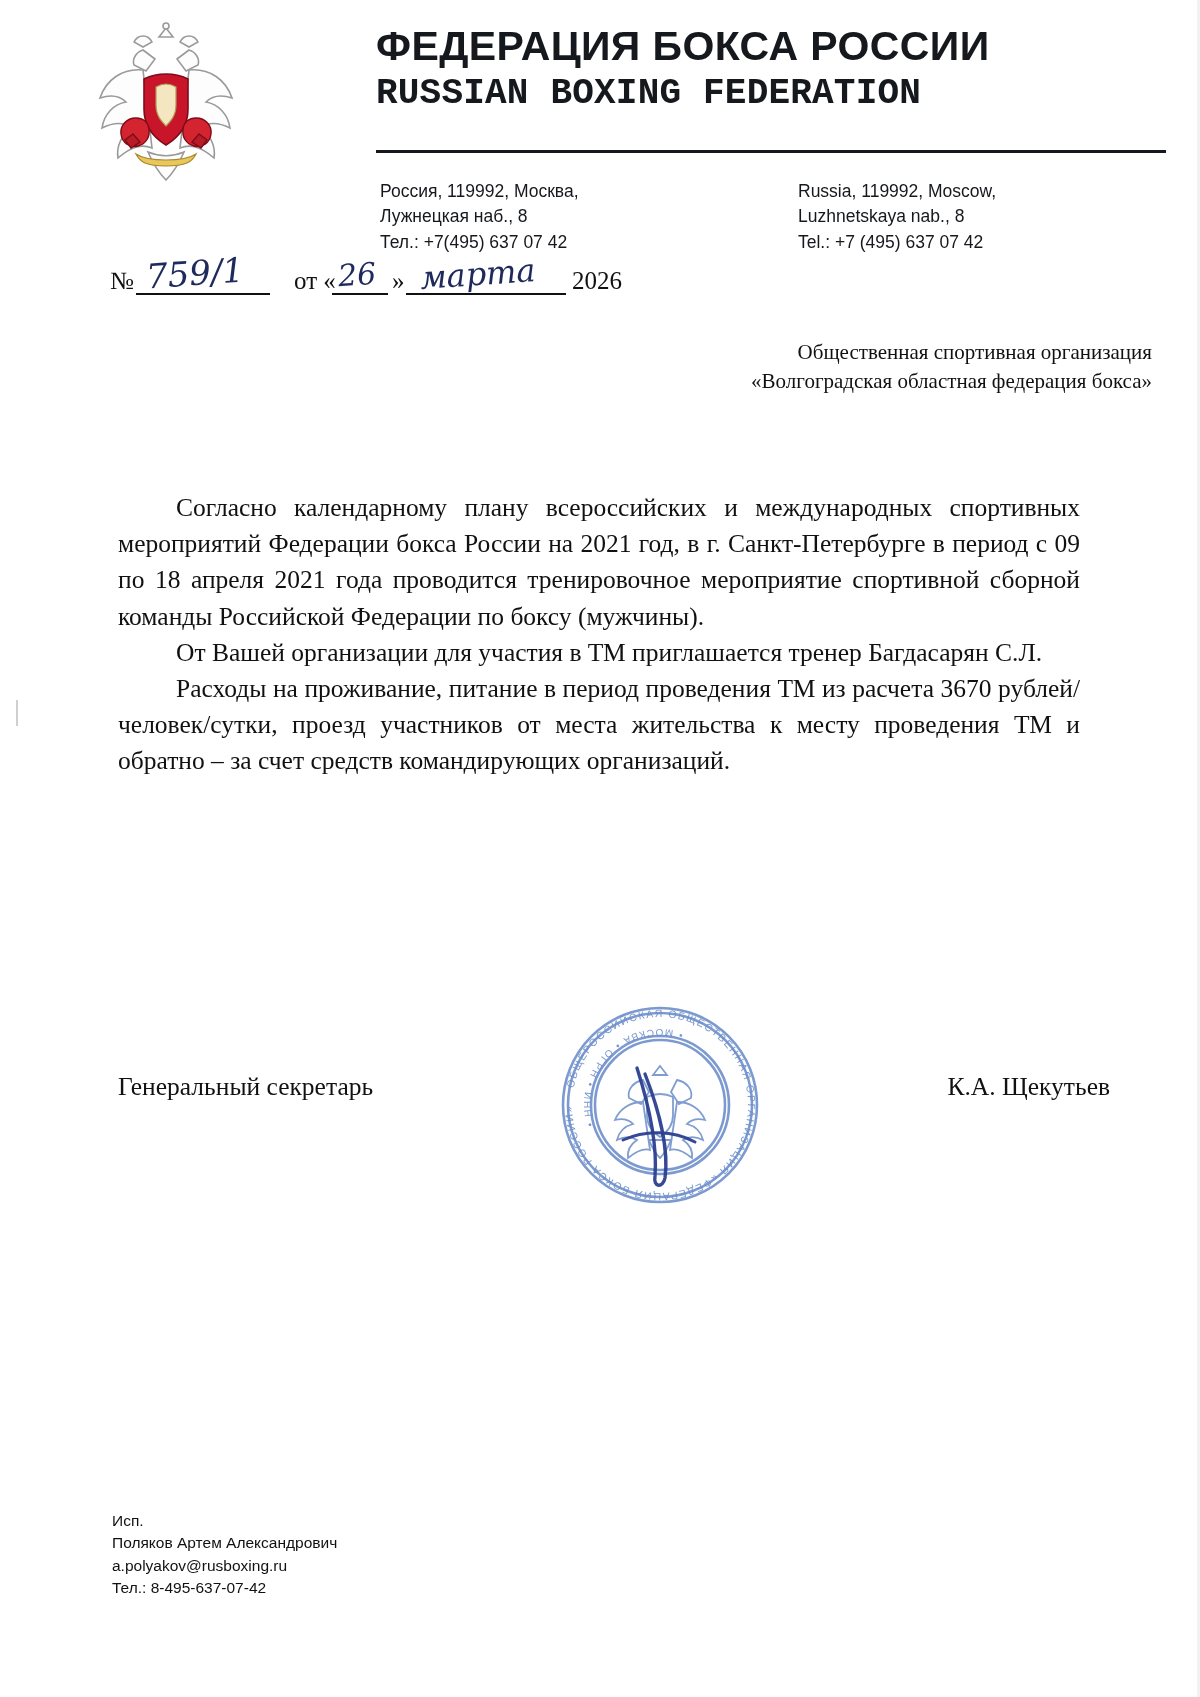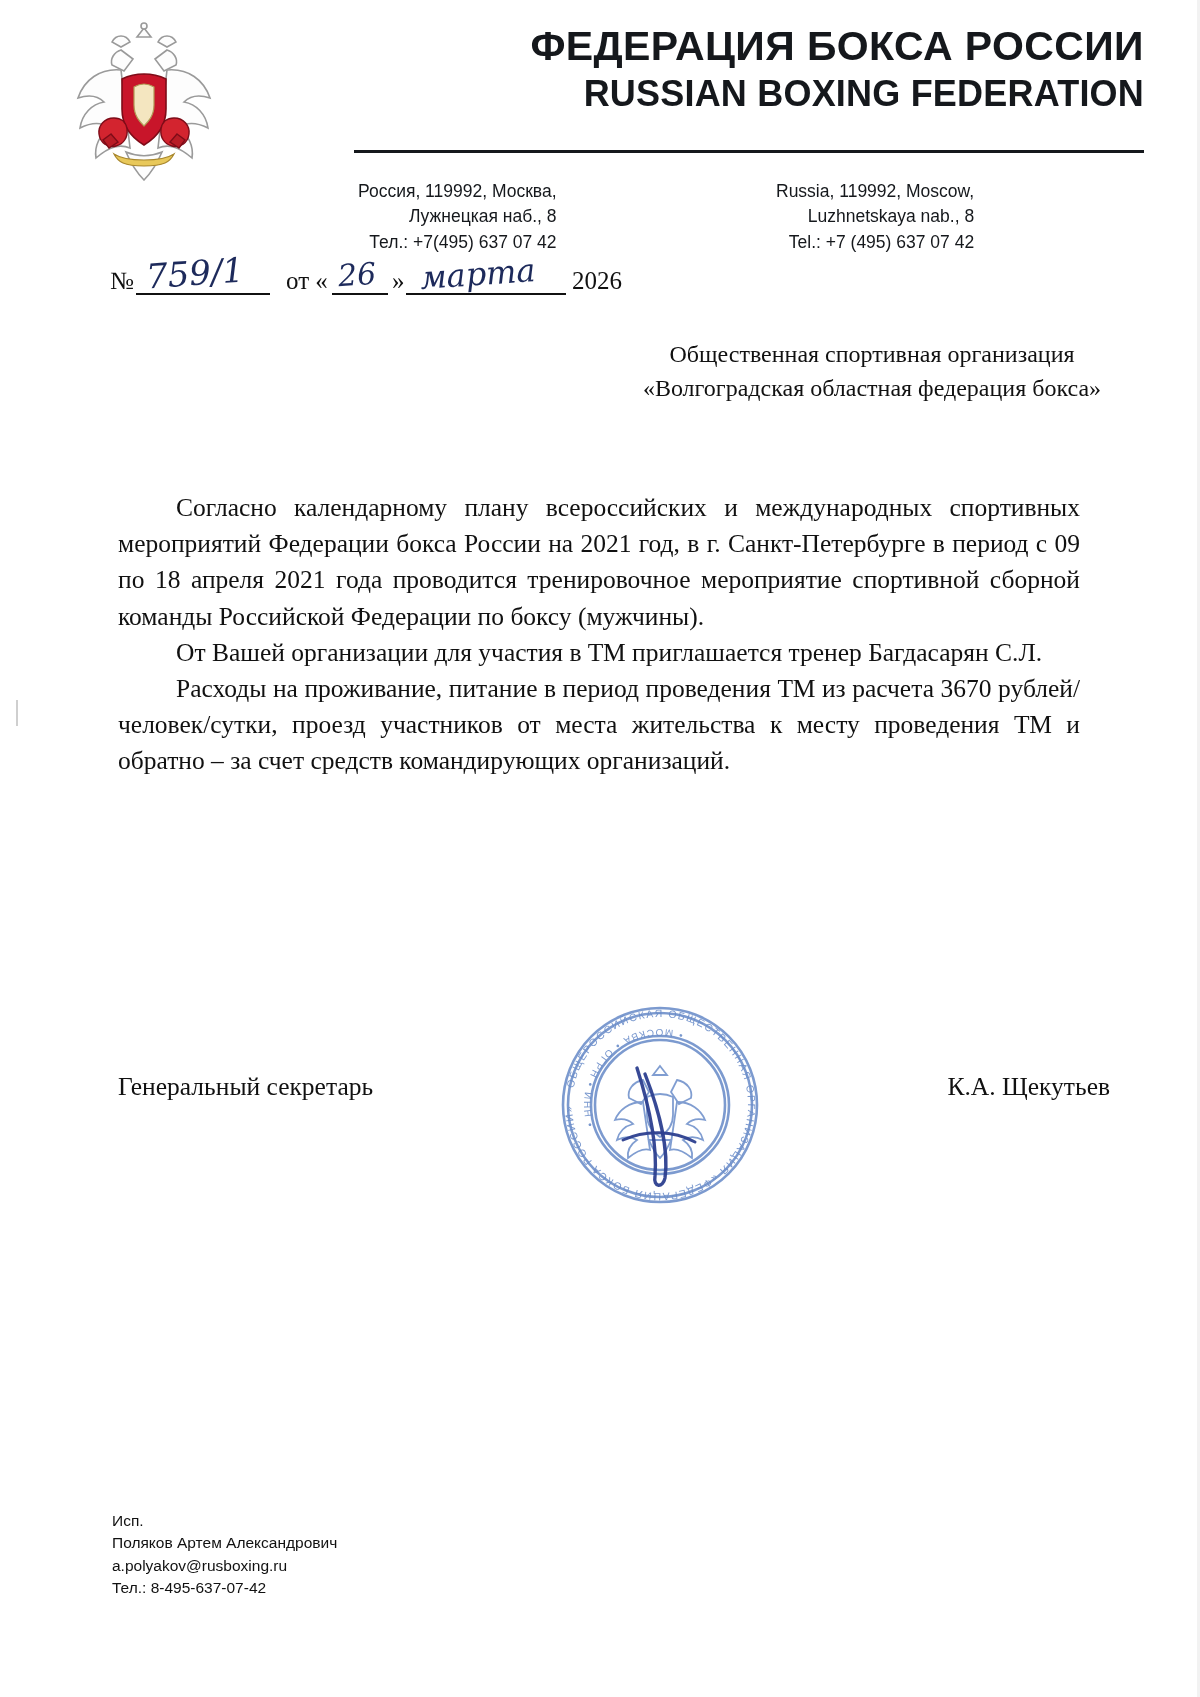--- a/index.html
+++ b/index.html
@@ -13,24 +13,23 @@
     position: relative;
     font-family: "Liberation Serif", serif;
     color: #111111;
     overflow: hidden;
   }
 
   
   .letterhead {
     position: absolute;
     top: 18px;
-    left: 54px;
+    left: 76px;
     width: 1090px;
     height: 210px;
-    text-align: right;
   }
   .emblem {
     position: absolute;
     left: 10px;
     top: 4px;
     width: 160px;
     height: 175px;
   }
   .emblem svg { display: block; }
 
@@ -43,21 +42,21 @@
   .org-title-ru {
     font-family: "Liberation Sans", sans-serif;
     font-weight: bold;
     font-size: 41px;
     letter-spacing: 0.4px;
     color: #15181c;
     line-height: 1.08;
     white-space: nowrap;
   }
   .org-title-en {
-    font-family: Liberation Sans, sans-serif;
+    font-family: Liberation Mono, monospace;
     font-weight: bold;
     font-size: 36px;
     letter-spacing: 0.2px;
     color: #15181c;
     line-height: 1.1;
     margin-top: 6px;
     white-space: nowrap;
   }
   .rule {
     position: absolute;
@@ -84,21 +83,21 @@
   .refline {
     position: absolute;
     left: 110px;
     top: 255px;
     width: 620px;
     height: 46px;
     font-size: 25px;
   }
   .refline .lbl { position: absolute; top: 12px; }
   .ref-no     { left: 0; }
-  .ref-ot     { left: 176px; }
+  .ref-ot     { left: 184px; }
   .ref-quote2 { left: 282px; }
   .ref-year   { left: 462px; }
 
   .hand {
     position: absolute;
     font-family: "DejaVu Serif", serif;
     font-style: italic;
     font-size: 31px;
     color: #1d2a5b;
     transform: rotate(-4deg);
@@ -111,22 +110,22 @@
   .ul-num { left: 26px;  top: 38px; width: 134px; }
   .ul-day { left: 222px; top: 38px; width: 56px; }
   .ul-mon { left: 296px; top: 38px; width: 160px; }
 
   
   .addressee {
     position: absolute;
     right: 48px;
     top: 338px;
     width: 560px;
-    text-align: center;
-    font-size: 24px;
+    text-align: right;
+    font-size: 21px;
     line-height: 1.4;
   }
 
   
   .body-text {
     position: absolute;
     left: 118px;
     top: 490px;
     width: 962px;
     font-size: 25.5px;

